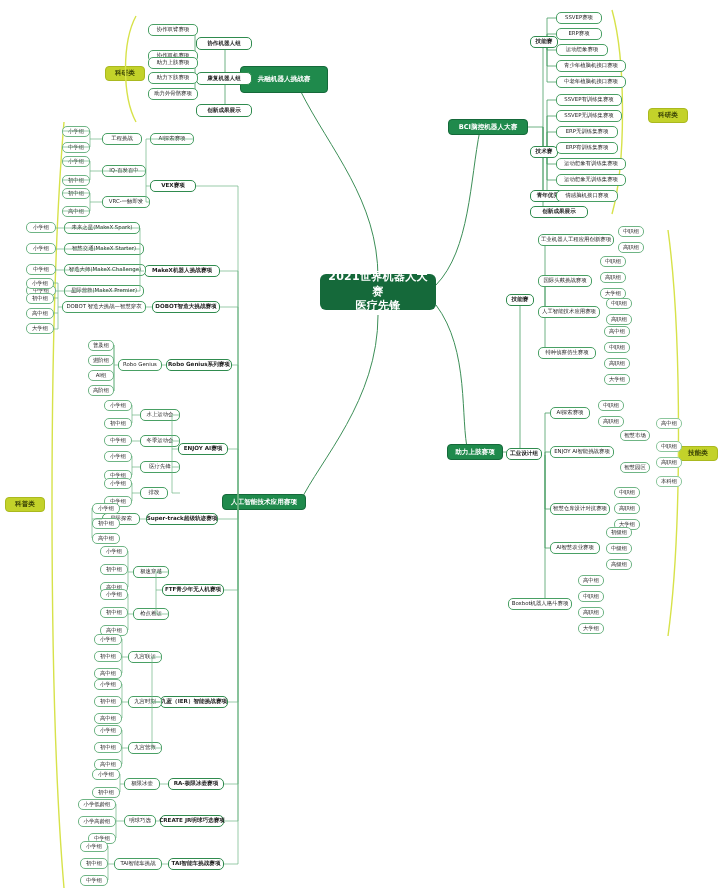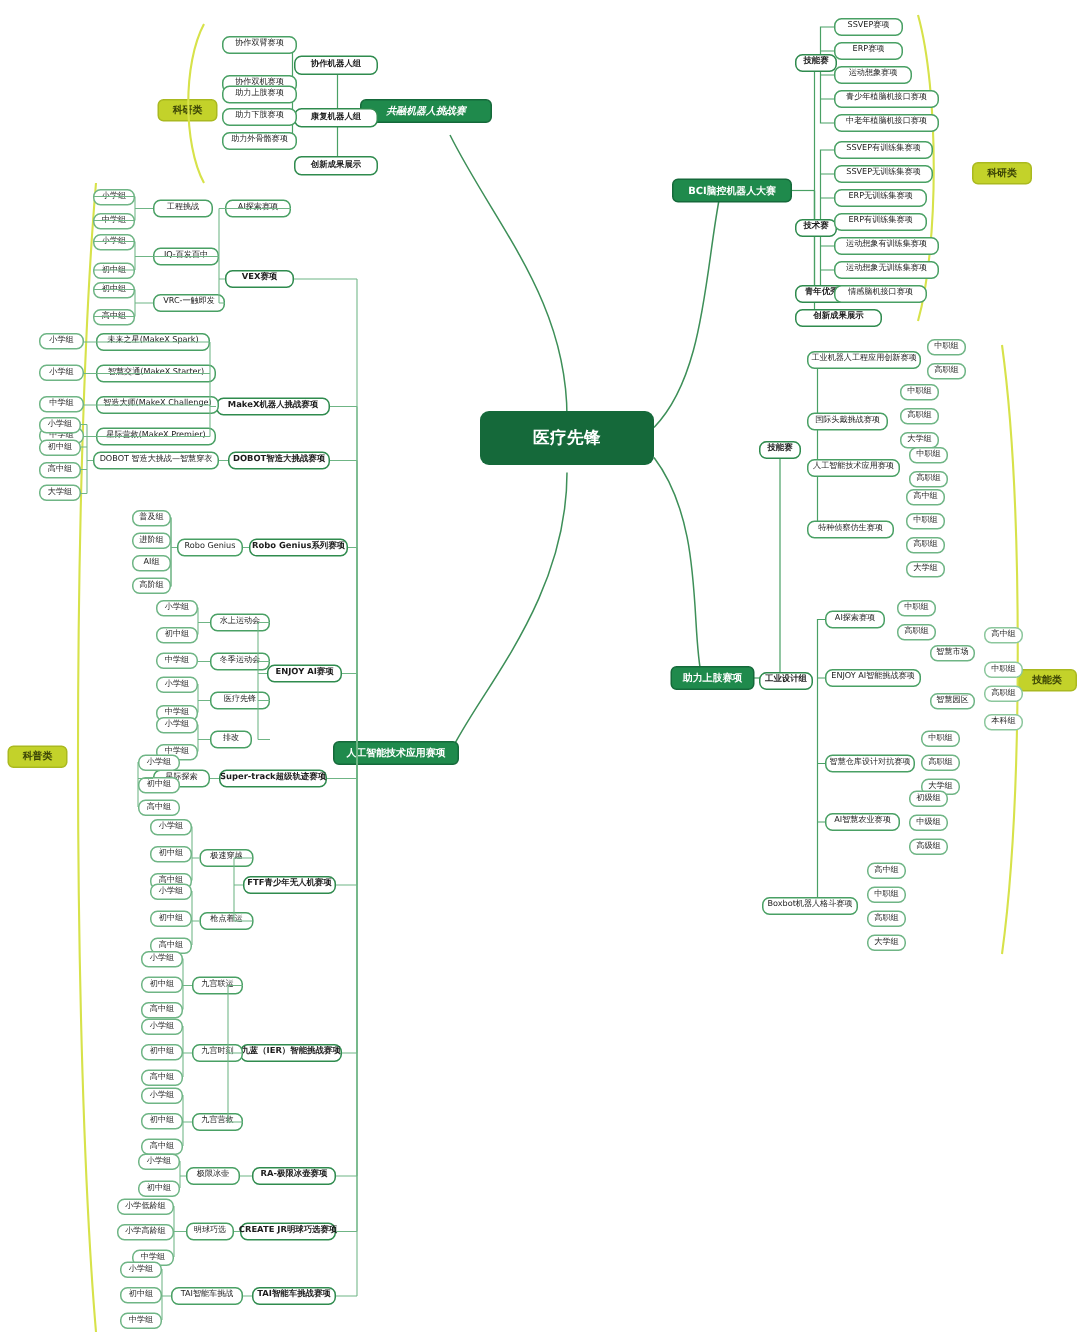--- a/index.html
+++ b/index.html
@@ -68,24 +68,25 @@
       <path d="M520,452 L520,300 L534,300"></path>
       <path d="M520,452 L520,455 L534,455"></path>
       <path d="M545,300 L545,240 L562,240 M545,300 L545,281 L562,281 M545,300 L545,312 L562,312 M545,300 L545,353 L562,353"></path>
       <path d="M545,455 L545,413 L562,413 M545,455 L545,452 L562,452 M545,455 L545,509 L562,509 M545,455 L545,548 L562,548 M545,455 L545,604 L562,604"></path>
 
       <path d="M222,502 L238,502"></path>
     </g>
   </svg>
 
   <div class="node root" style="left:320px;top:274px;width:116px;height:36px;flex-direction:column;">
+    <span>2021世界机器人大赛</span>
     <span>医疗先锋</span>
   </div>
 
-  <div class="node branch" style="left:240px;top:66px;width:88px;height:16px;font-style:italic;">共融机器人挑战赛</div>
+  <div class="node branch" style="left:240px;top:66px;width:88px;height:27px;">共融机器人挑战赛</div>
 
   <div class="node branch" style="left:448px;top:119px;width:80px;height:16px;">BCI脑控机器人大赛</div>
 
   <div class="node branch" style="left:222px;top:494px;width:84px;height:16px;">人工智能技术应用赛项</div>
 
   <div class="node branch" style="left:447px;top:444px;width:56px;height:16px;">助力上肢赛项</div>
 
   <div class="node cat" style="left:105px;top:66px;width:40px;height:15px;">科研类</div>
   <div class="node cat" style="left:648px;top:108px;width:40px;height:15px;">科研类</div>
   <div class="node cat" style="left:5px;top:497px;width:40px;height:15px;">科普类</div>

